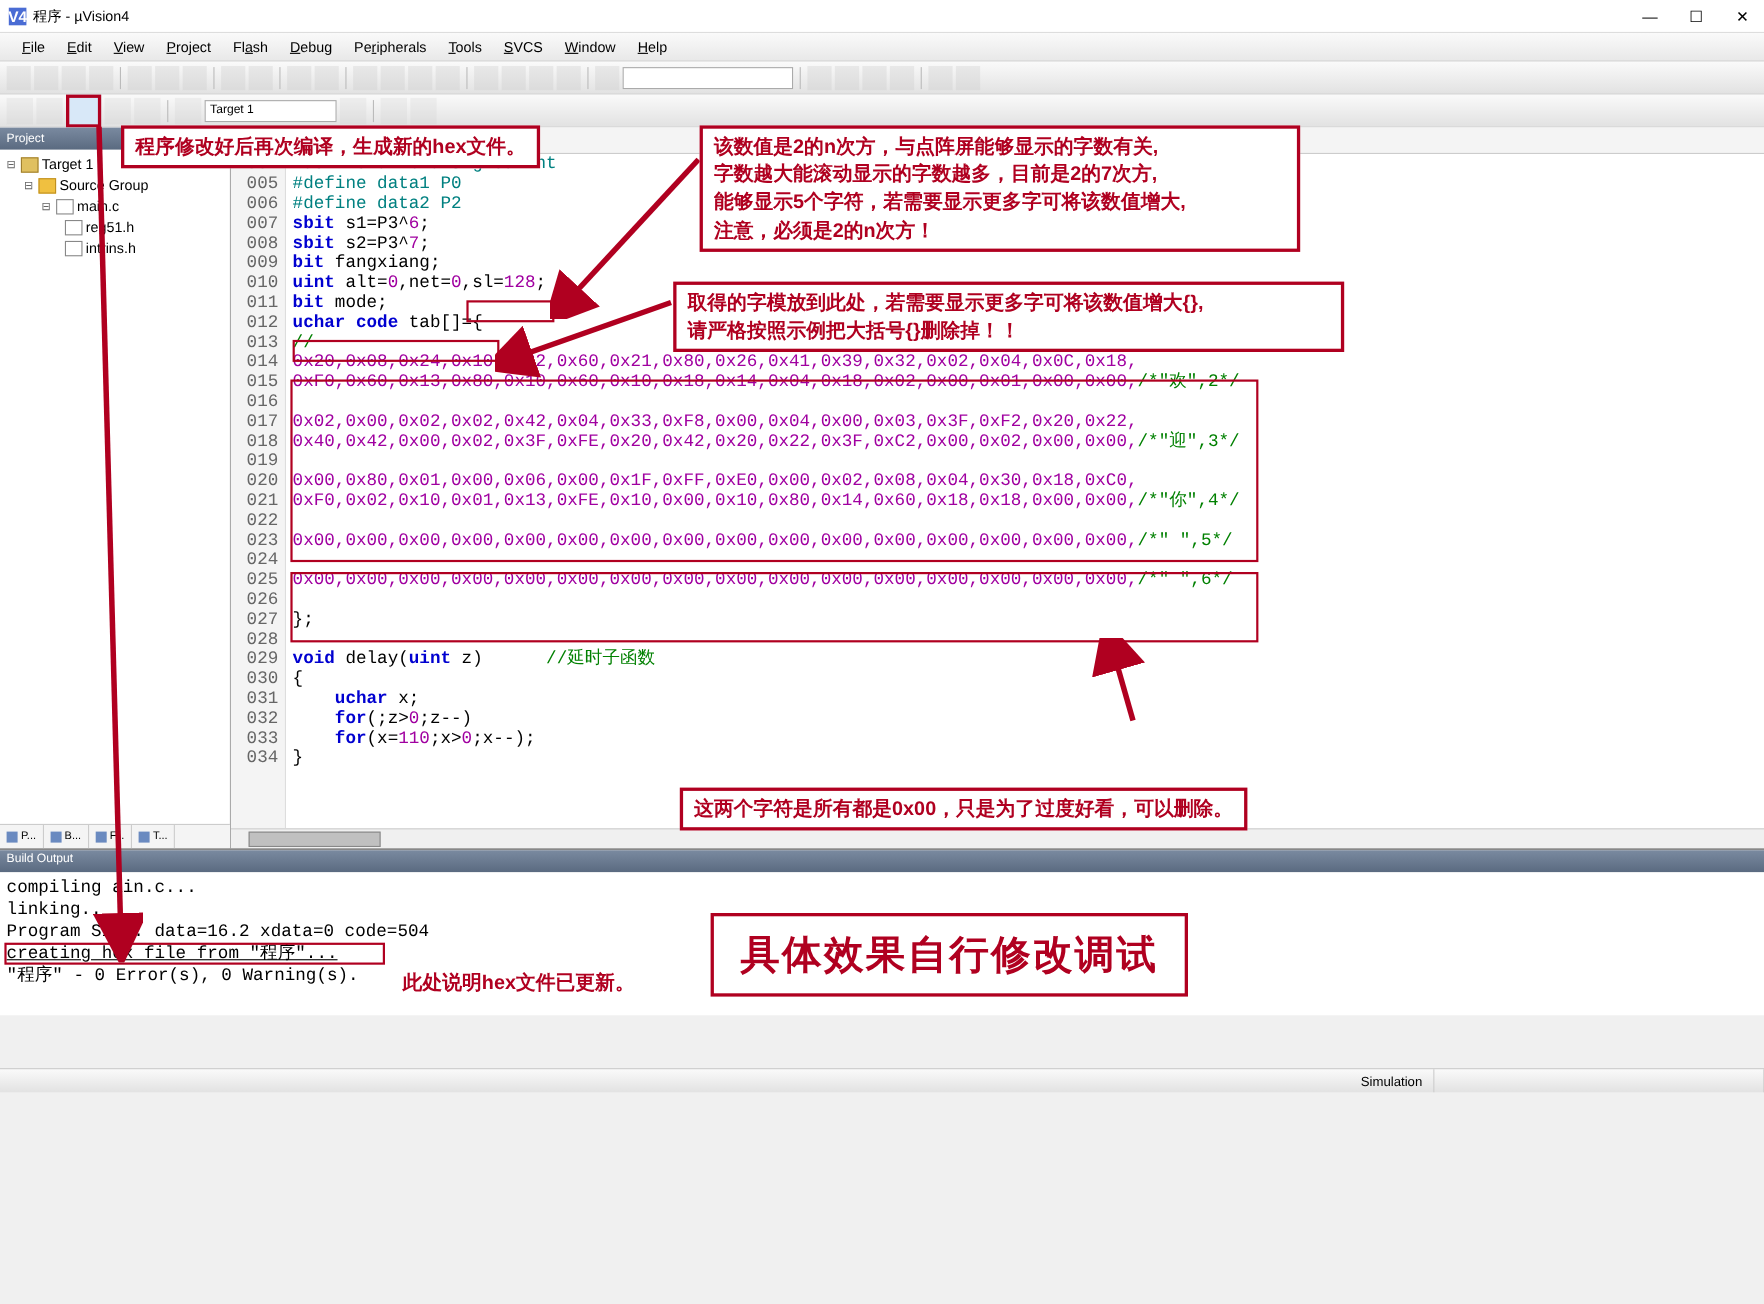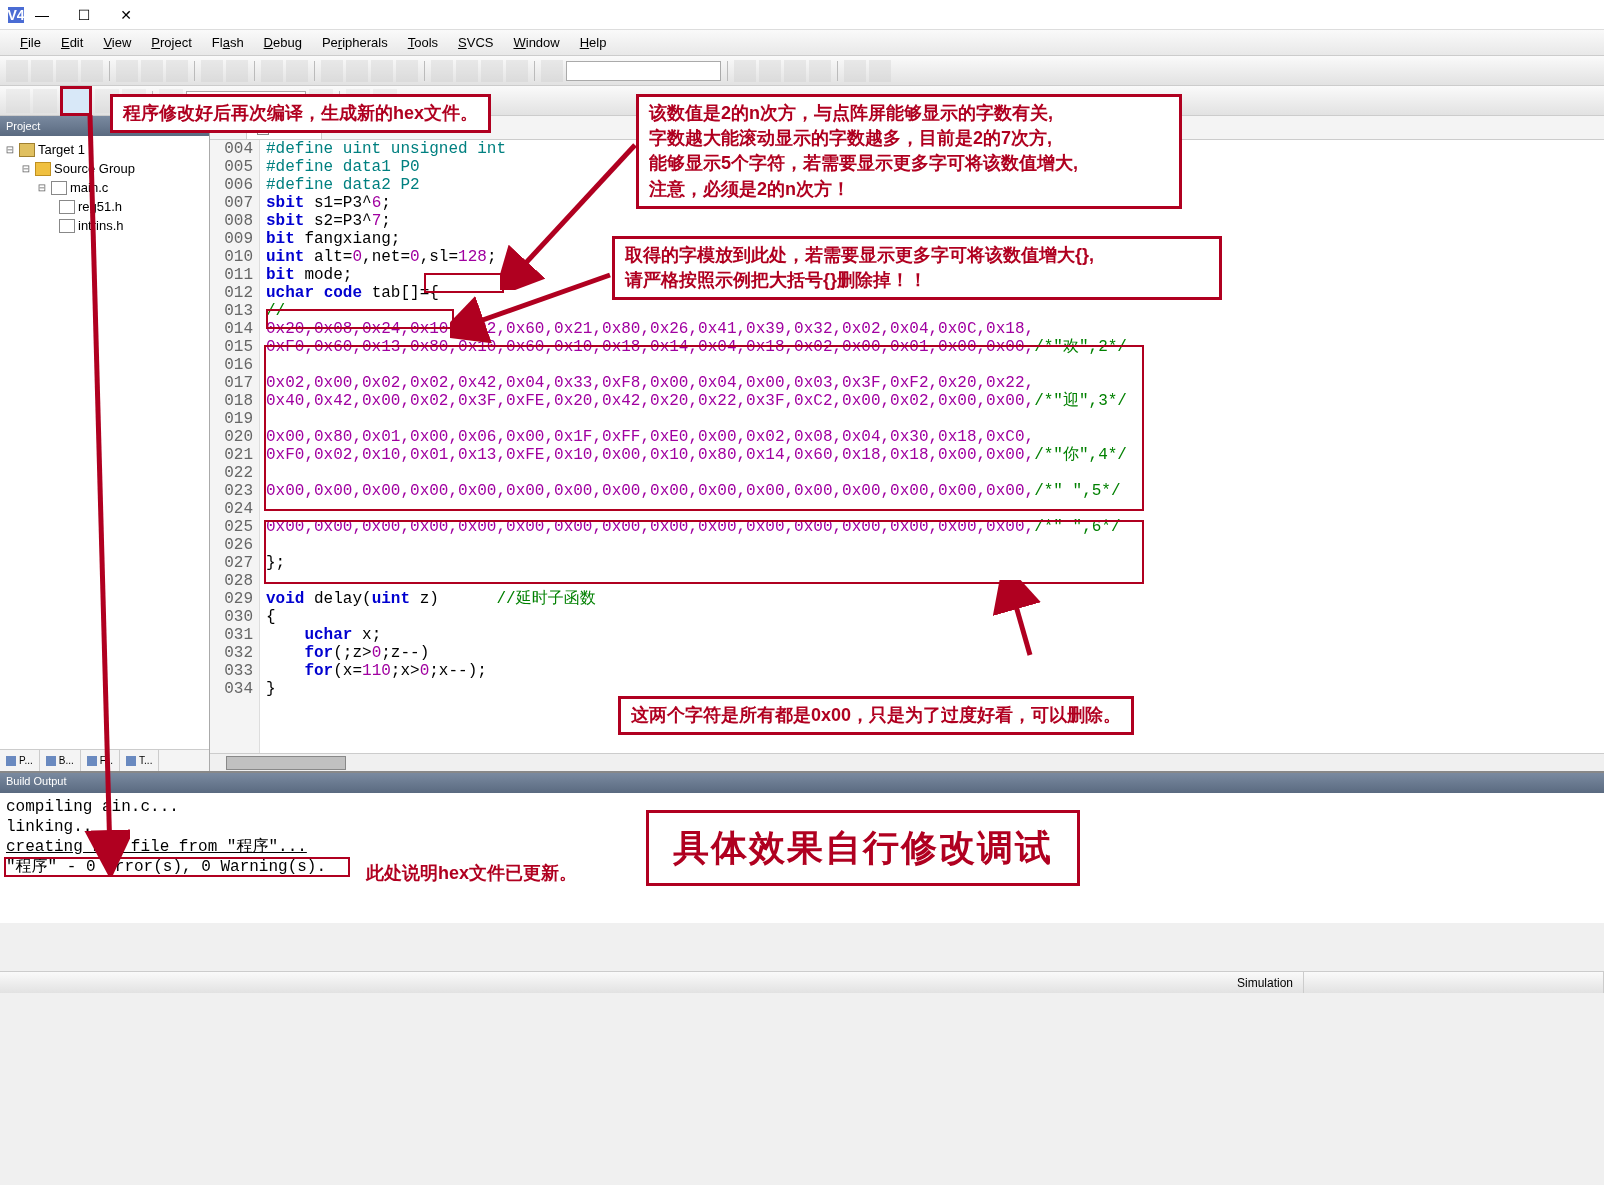--- a/index.html
+++ b/index.html
@@ -50,31 +50,32 @@
 .num { color: #a000a0; }
 .cmt { color: #008000; }
 .hscroll { height: 18px; background: #f0f0f0; border-top: 1px solid #ccc; position: relative; }
 .hscroll .thumb { position: absolute; left: 16px; top: 2px; width: 120px; height: 14px; background: #c0c0c0; border: 1px solid #888; }
 .build-panel { border-top: 2px solid #888; }
 .build-header { height: 20px; background: linear-gradient(#7a8aa0,#5a6a80); color: #fff; font-size: 11px; padding: 2px 6px; }
 .build-body { height: 130px; background: #fff; font-family: "Courier New", monospace; font-size: 16px; padding: 4px 6px; line-height: 20px; position: relative; }
 .statusbar { height: 22px; background: linear-gradient(#fafafa,#e2e2e2); border-top: 1px solid #ccc; display: flex; align-items: center; font-size: 12px; margin-top: 48px; }
 .statusbar .cell { padding: 0 10px; border-right: 1px solid #ccc; height: 100%; display: flex; align-items: center; }
 .statusbar .spacer { flex: 1; }
-.callout { position: absolute; border: 3px solid #b00020; background: #fff; color: #b00020; font-size: 18px; font-weight: bold; padding: 4px 10px; z-index: 100; line-height: 1.4; }
+.callout { position: absolute; border: 3px solid #b00020; background: #fff; color: #b00020; font-size: 18px; font-weight: bold; padding: 4px 10px; z-index: 100; line-height: 1.4; margin-top: 20px; }
 .callout.big { font-size: 36px; padding: 10px 24px; letter-spacing: 2px; }
 .redbox { position: absolute; border: 2px solid #b00020; z-index: 50; pointer-events: none; }
 svg.arrow { position: absolute; z-index: 90; pointer-events: none; }
 .hex-line { text-decoration: underline; }
 </style>
 </head>
 <body>
 
 <div class="titlebar">
   <span class="app-icon">V4</span>
+  <span class="title">程序 - µVision4</span>
   <div class="winbtns">
     <div class="winbtn">—</div>
     <div class="winbtn">☐</div>
     <div class="winbtn">✕</div>
   </div>
 </div>
 
 <div class="menubar">
   <span><u>F</u>ile</span>
   <span><u>E</u>dit</span>
@@ -246,20 +247,21 @@
   </div>
 </div>
 
 <div class="build-panel">
   <div class="build-header">
     <span>Build Output</span>
   </div>
   <div class="build-body">
     <div>compiling   ain.c...</div>
     <div>linking..</div>
+    <div>Program Size: data=16.2 xdata=0 code=504</div>
     <div class="hex-line">creating hex file from "程序"...</div>
     <div>"程序" - 0 Error(s), 0 Warning(s).</div>
   </div>
 </div>
 
 <div class="statusbar">
   <div class="spacer"></div>
   <div class="cell">Simulation</div>
   <div class="cell" style="width:300px"></div>
 </div>

